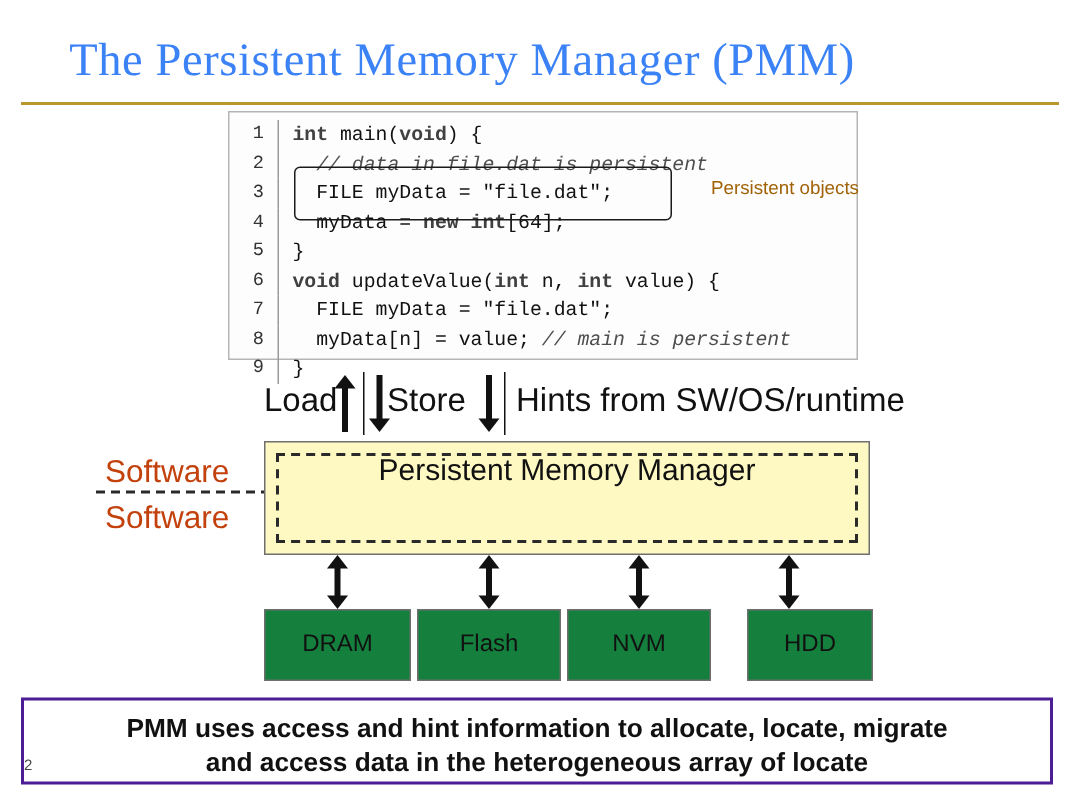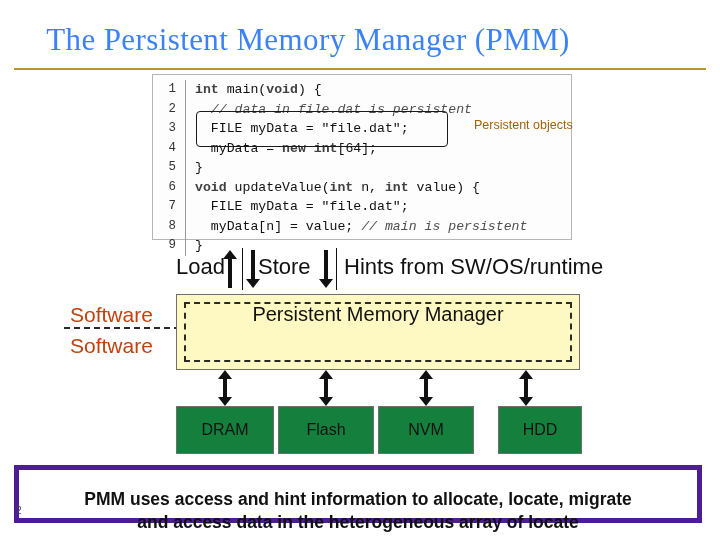--- a/index.html
+++ b/index.html
@@ -212,24 +212,24 @@
     color: #111;
   }
 
   
   .banner {
     position: absolute;
     left: 14px;
     top: 465px;
     width: 688px;
     height: 58px;
-    border: 5px solid #4c1d95;
+    border: 2px solid #4c1d95;
     box-sizing: border-box;
     background: #ffffff;
-    padding-top: 18px;
+    padding-top: 7px;
   }
   .banner-line {
     text-align: center;
     font-size: 17.5px;
     font-weight: bold;
     color: #111;
     line-height: 23px;
     white-space: nowrap;
   }
   .page-num {

